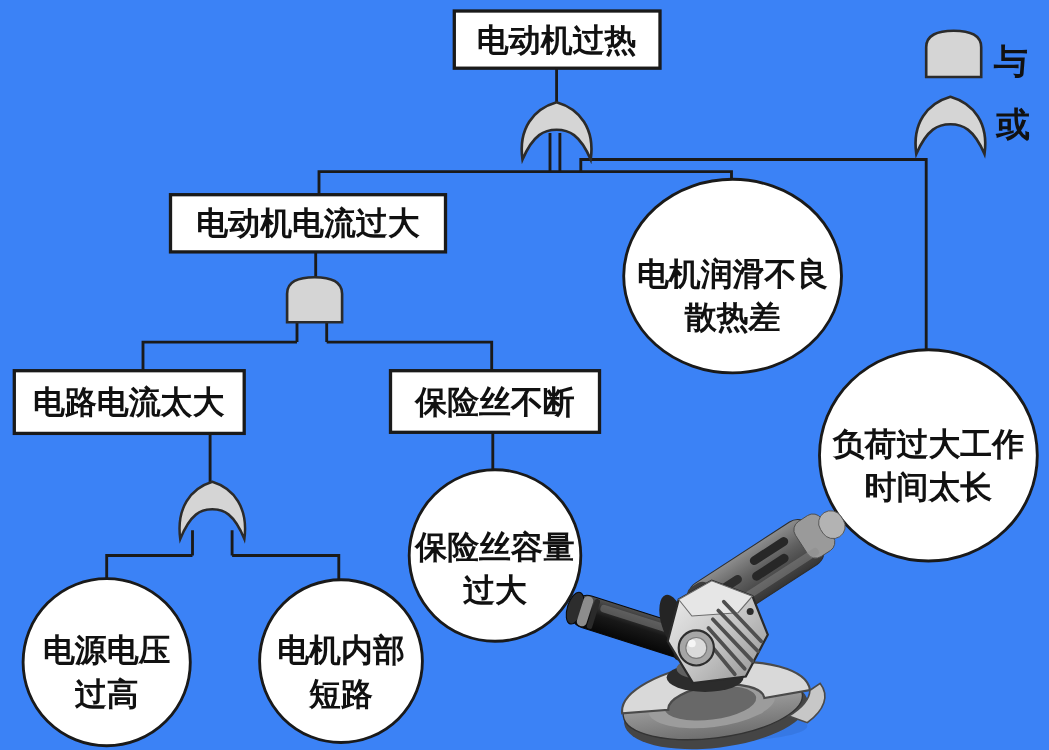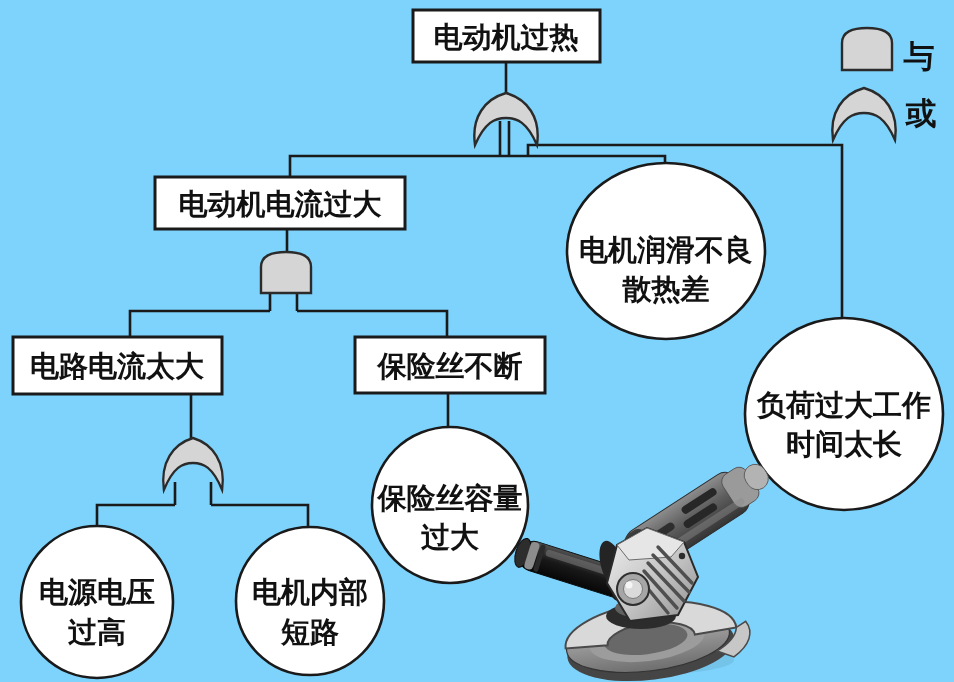--- a/index.html
+++ b/index.html
@@ -1,16 +1,16 @@
 <!DOCTYPE html>
 <html><head>
 <meta charset="utf-8">
 <style>
   html,body{margin:0;padding:0;background:#ffffff;}
-  .stage{width:954px;height:682px;position:relative;background:#7dd3fc;overflow:hidden;}
+  .stage{width:954px;height:682px;position:relative;background:#3b82f6;overflow:hidden;}
   svg{display:block;}
   .node-box{fill:#ffffff;stroke:#1a1a1a;stroke-width:3;}
   .node-circle{fill:#ffffff;stroke:#1a1a1a;stroke-width:2.6;}
   .connector{fill:none;stroke:#1a1a1a;stroke-width:2.6;}
   .gate{stroke:#2b2b2b;stroke-width:2.4;}
   .node-text{
     font-family:"Liberation Serif","DejaVu Serif",serif;
     font-weight:700;font-size:29px;fill:#111111;
     text-anchor:middle;dominant-baseline:central;
   }

